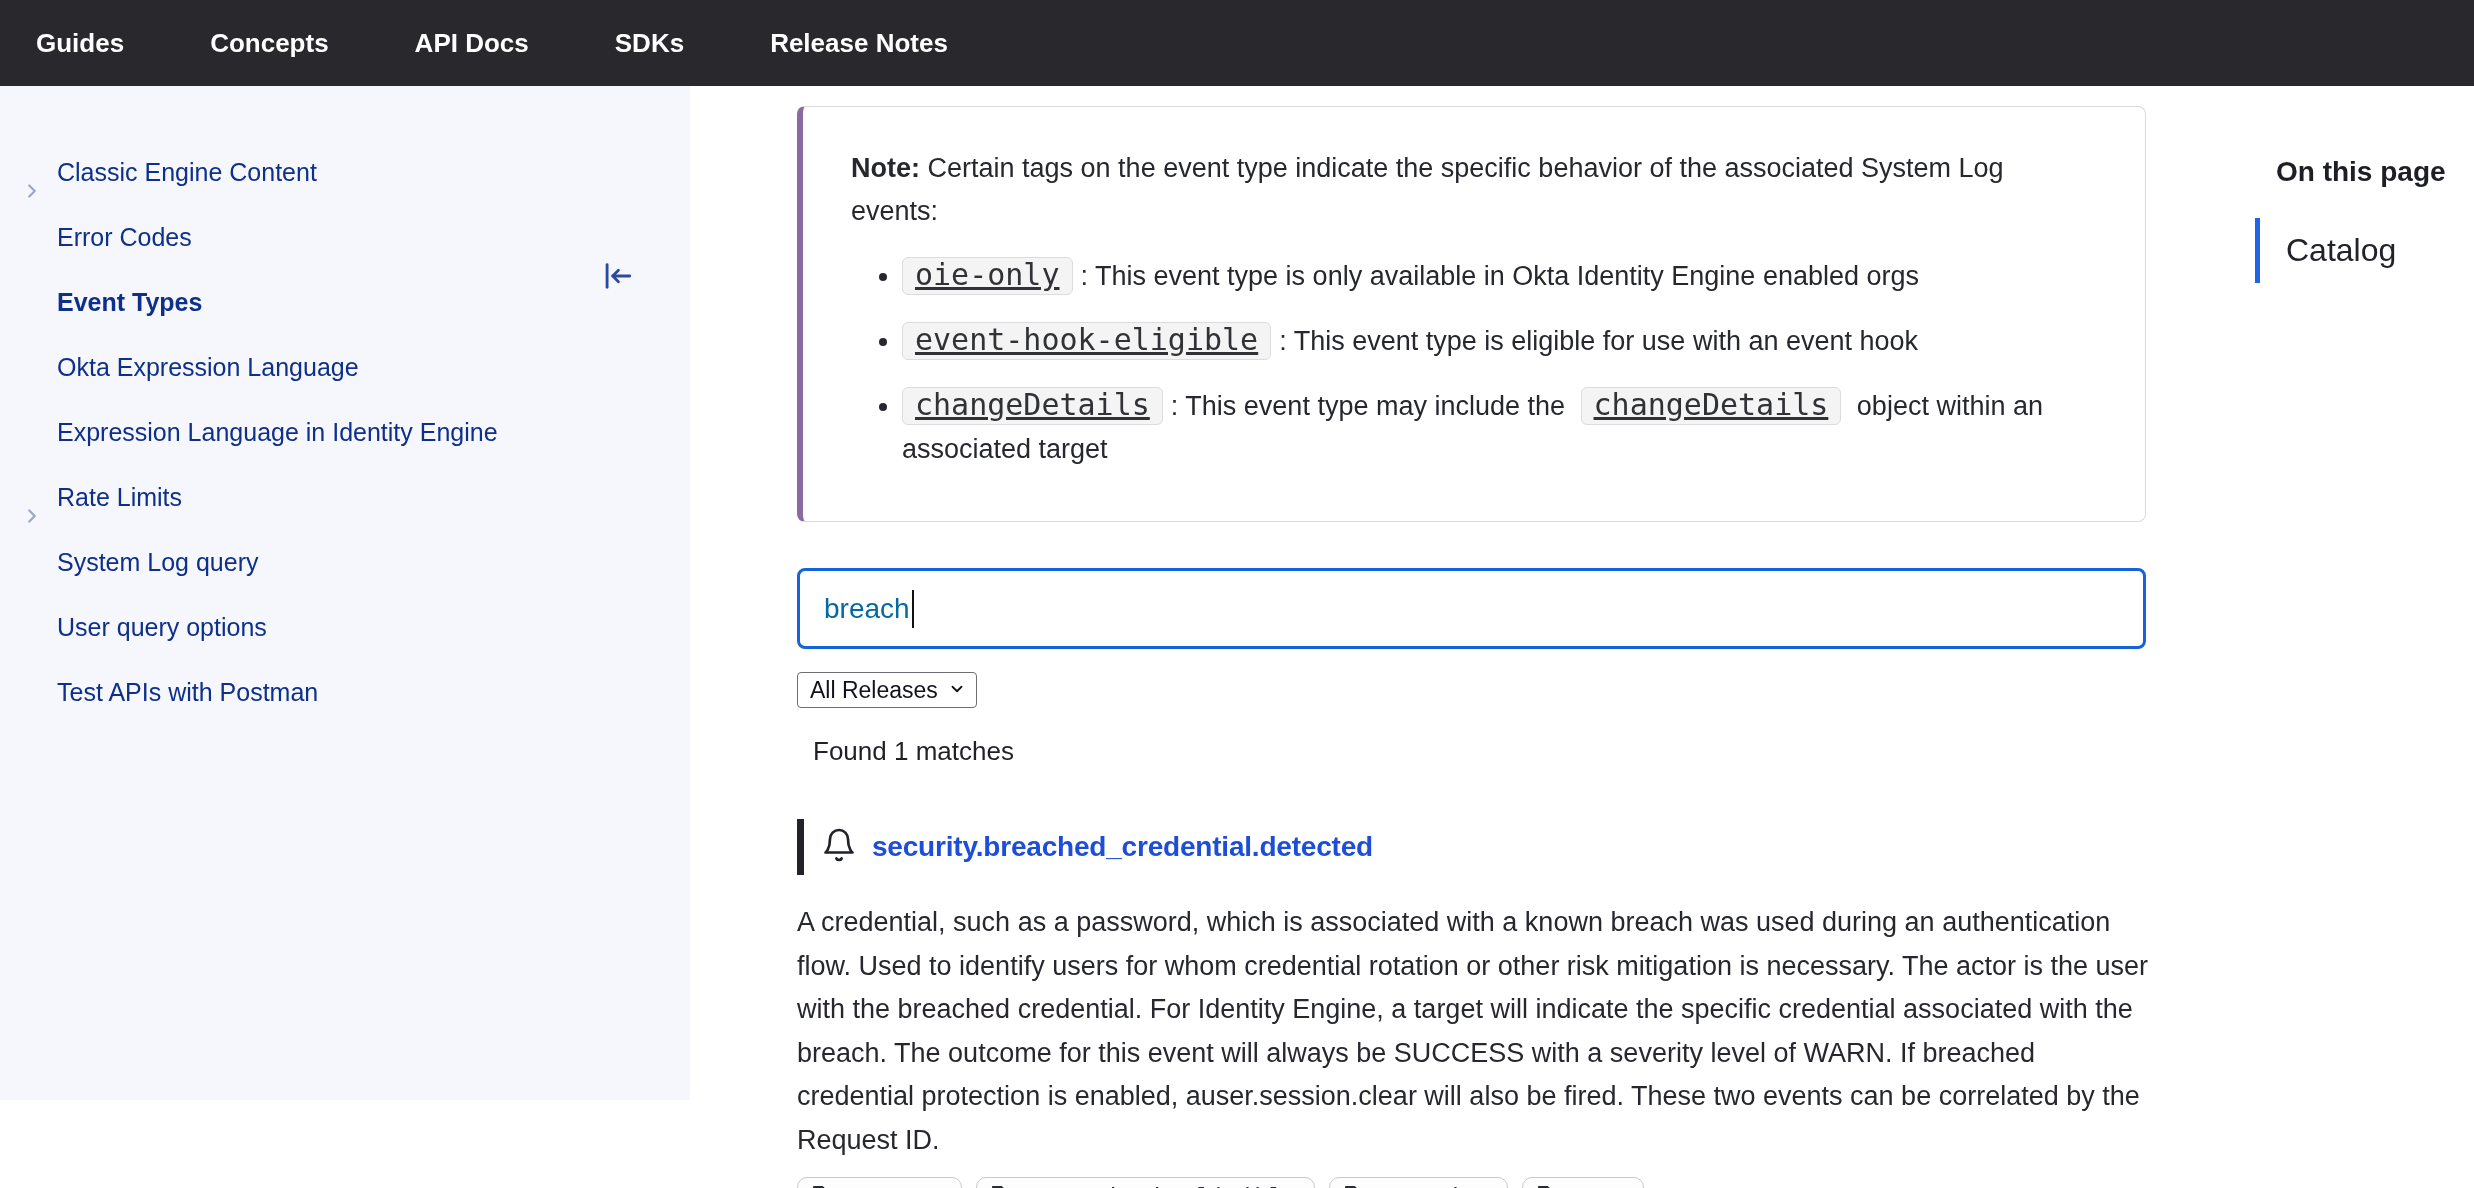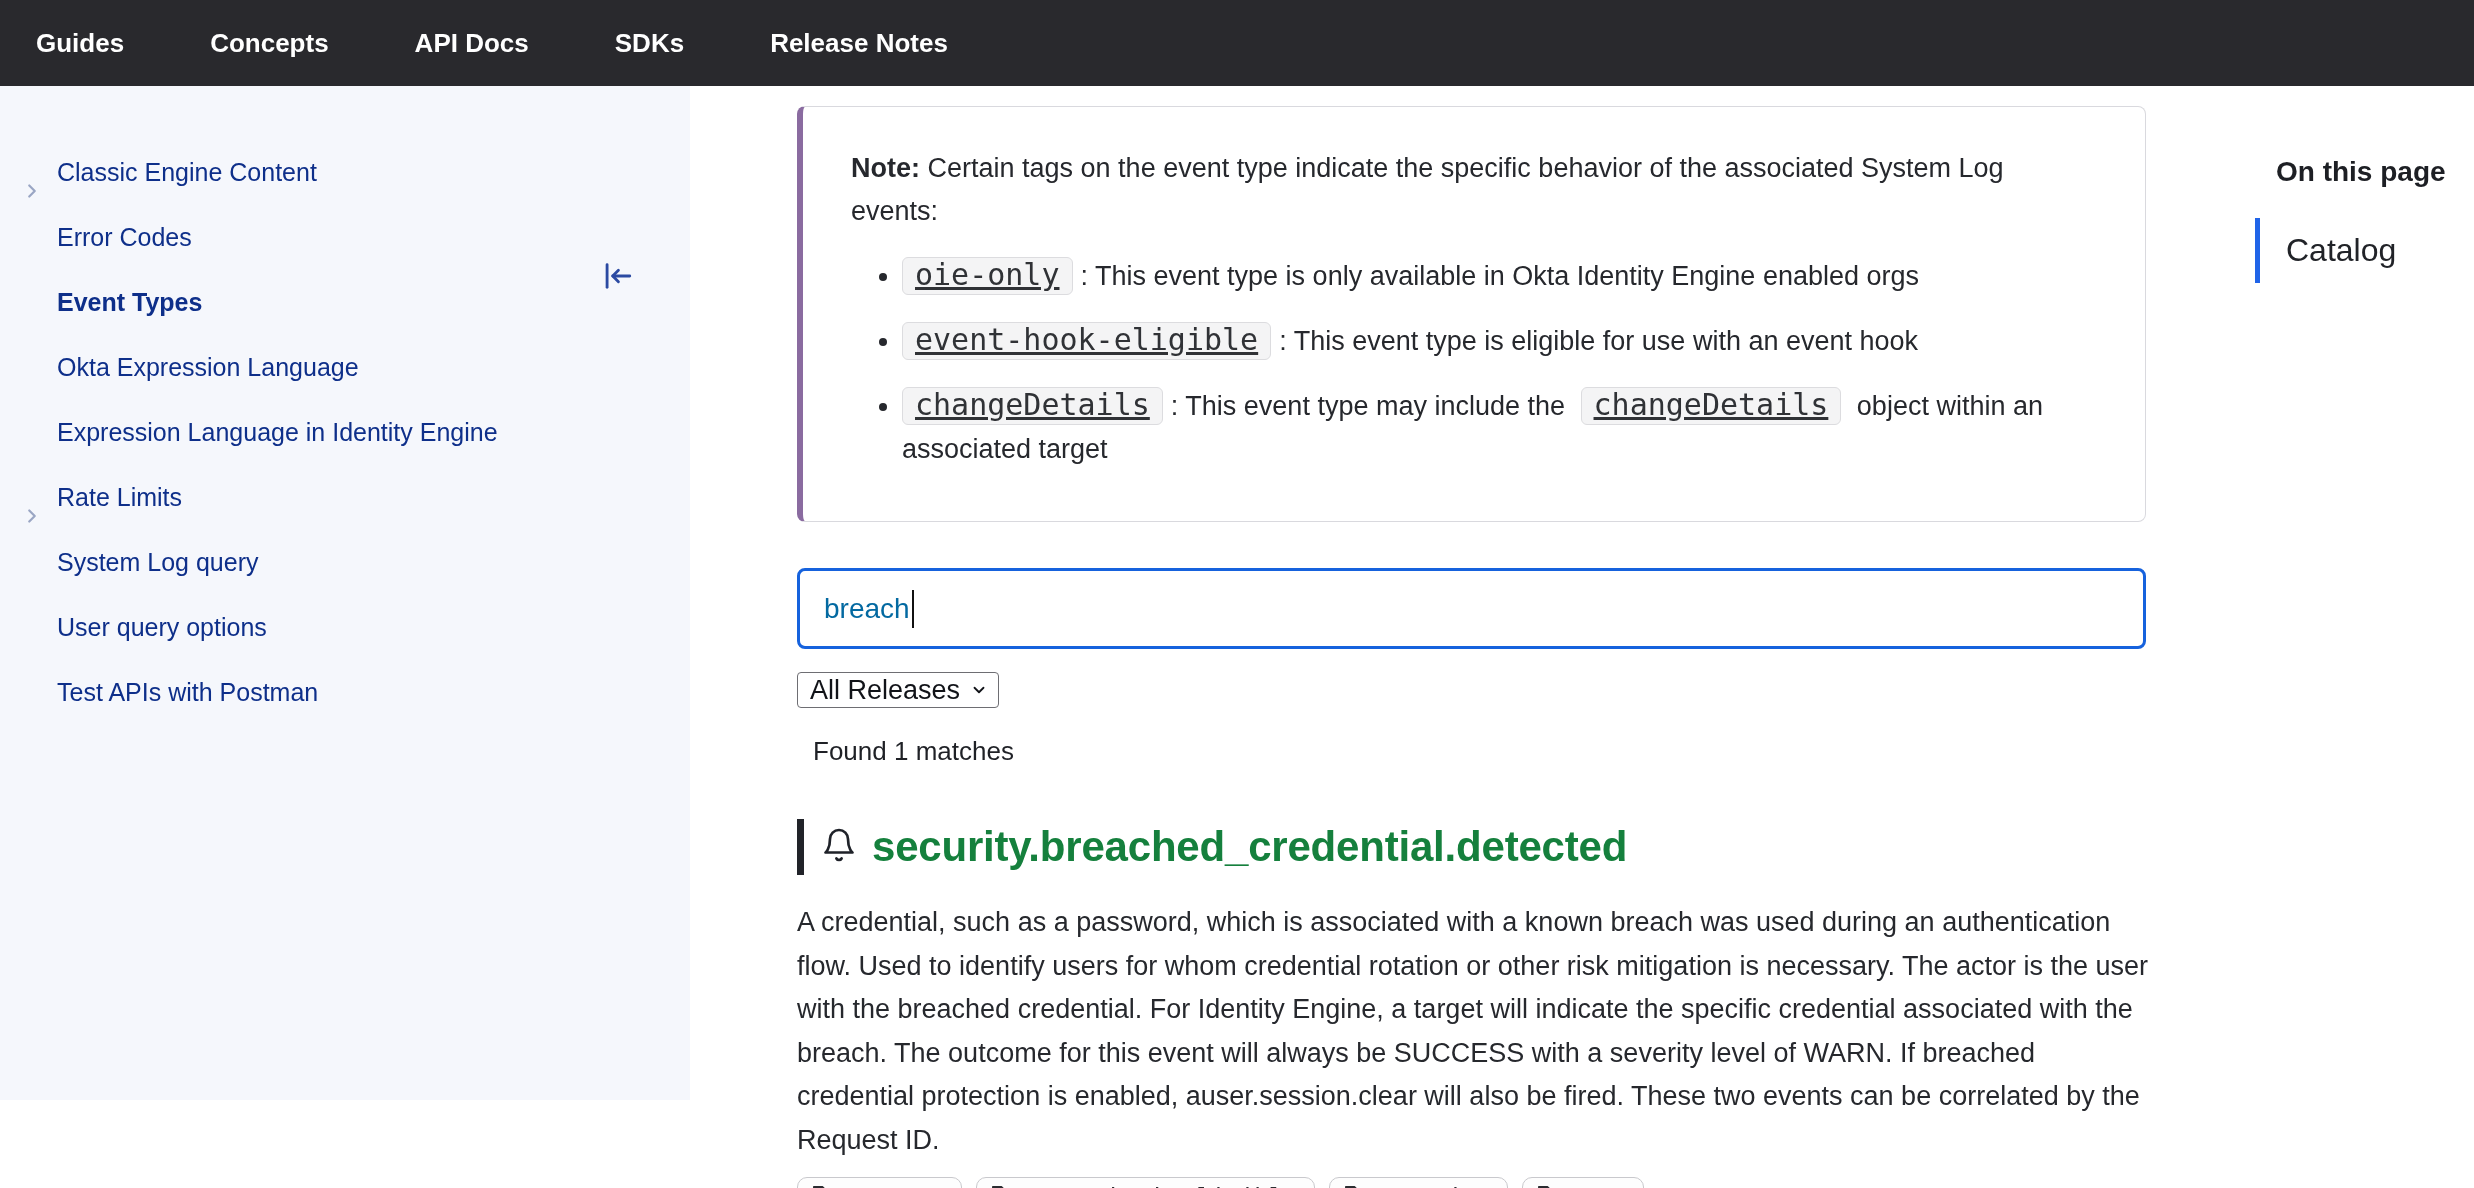--- a/index.html
+++ b/index.html
@@ -102,37 +102,37 @@
   }
   @keyframes blink { 50% { opacity: 0; } }
 
   .release-select {
     margin-top: 23px;
     display: inline-flex; align-items: center;
     height: 36px; min-width: 172px;
     border: 1px solid #6e6e73; border-radius: 4px;
     background: #ffffff;
     padding: 0 10px 0 12px;
-    font-size: 27px; color: #111318;
+    font-size: 23px; color: #111318;
     cursor: pointer; gap: 10px;
   }
 
   .results-summary {
     margin: 28px 0 0 16px;
     font-size: 26px; font-weight: 500; color: #1f2126;
   }
 
   .event-heading {
     margin-top: 52px;
     display: flex; align-items: center; gap: 15px;
     border-left: 7px solid #212329;
     padding-left: 17px; height: 56px;
   }
   .event-heading h2 {
-    font-size: 42px; font-weight: 700; color: #15803d; letter-spacing: -0.2px;
+    font-size: 28px; font-weight: 700; color: #1d4ed8; letter-spacing: -0.2px;
   }
 
   .event-desc {
     margin-top: 26px;
     font-size: 27px; line-height: 43.5px; color: #26282d;
     width: 1355px;
   }
 
   .tag-row { margin-top: 15px; display: flex; gap: 14px; }
   .tag-pill {

